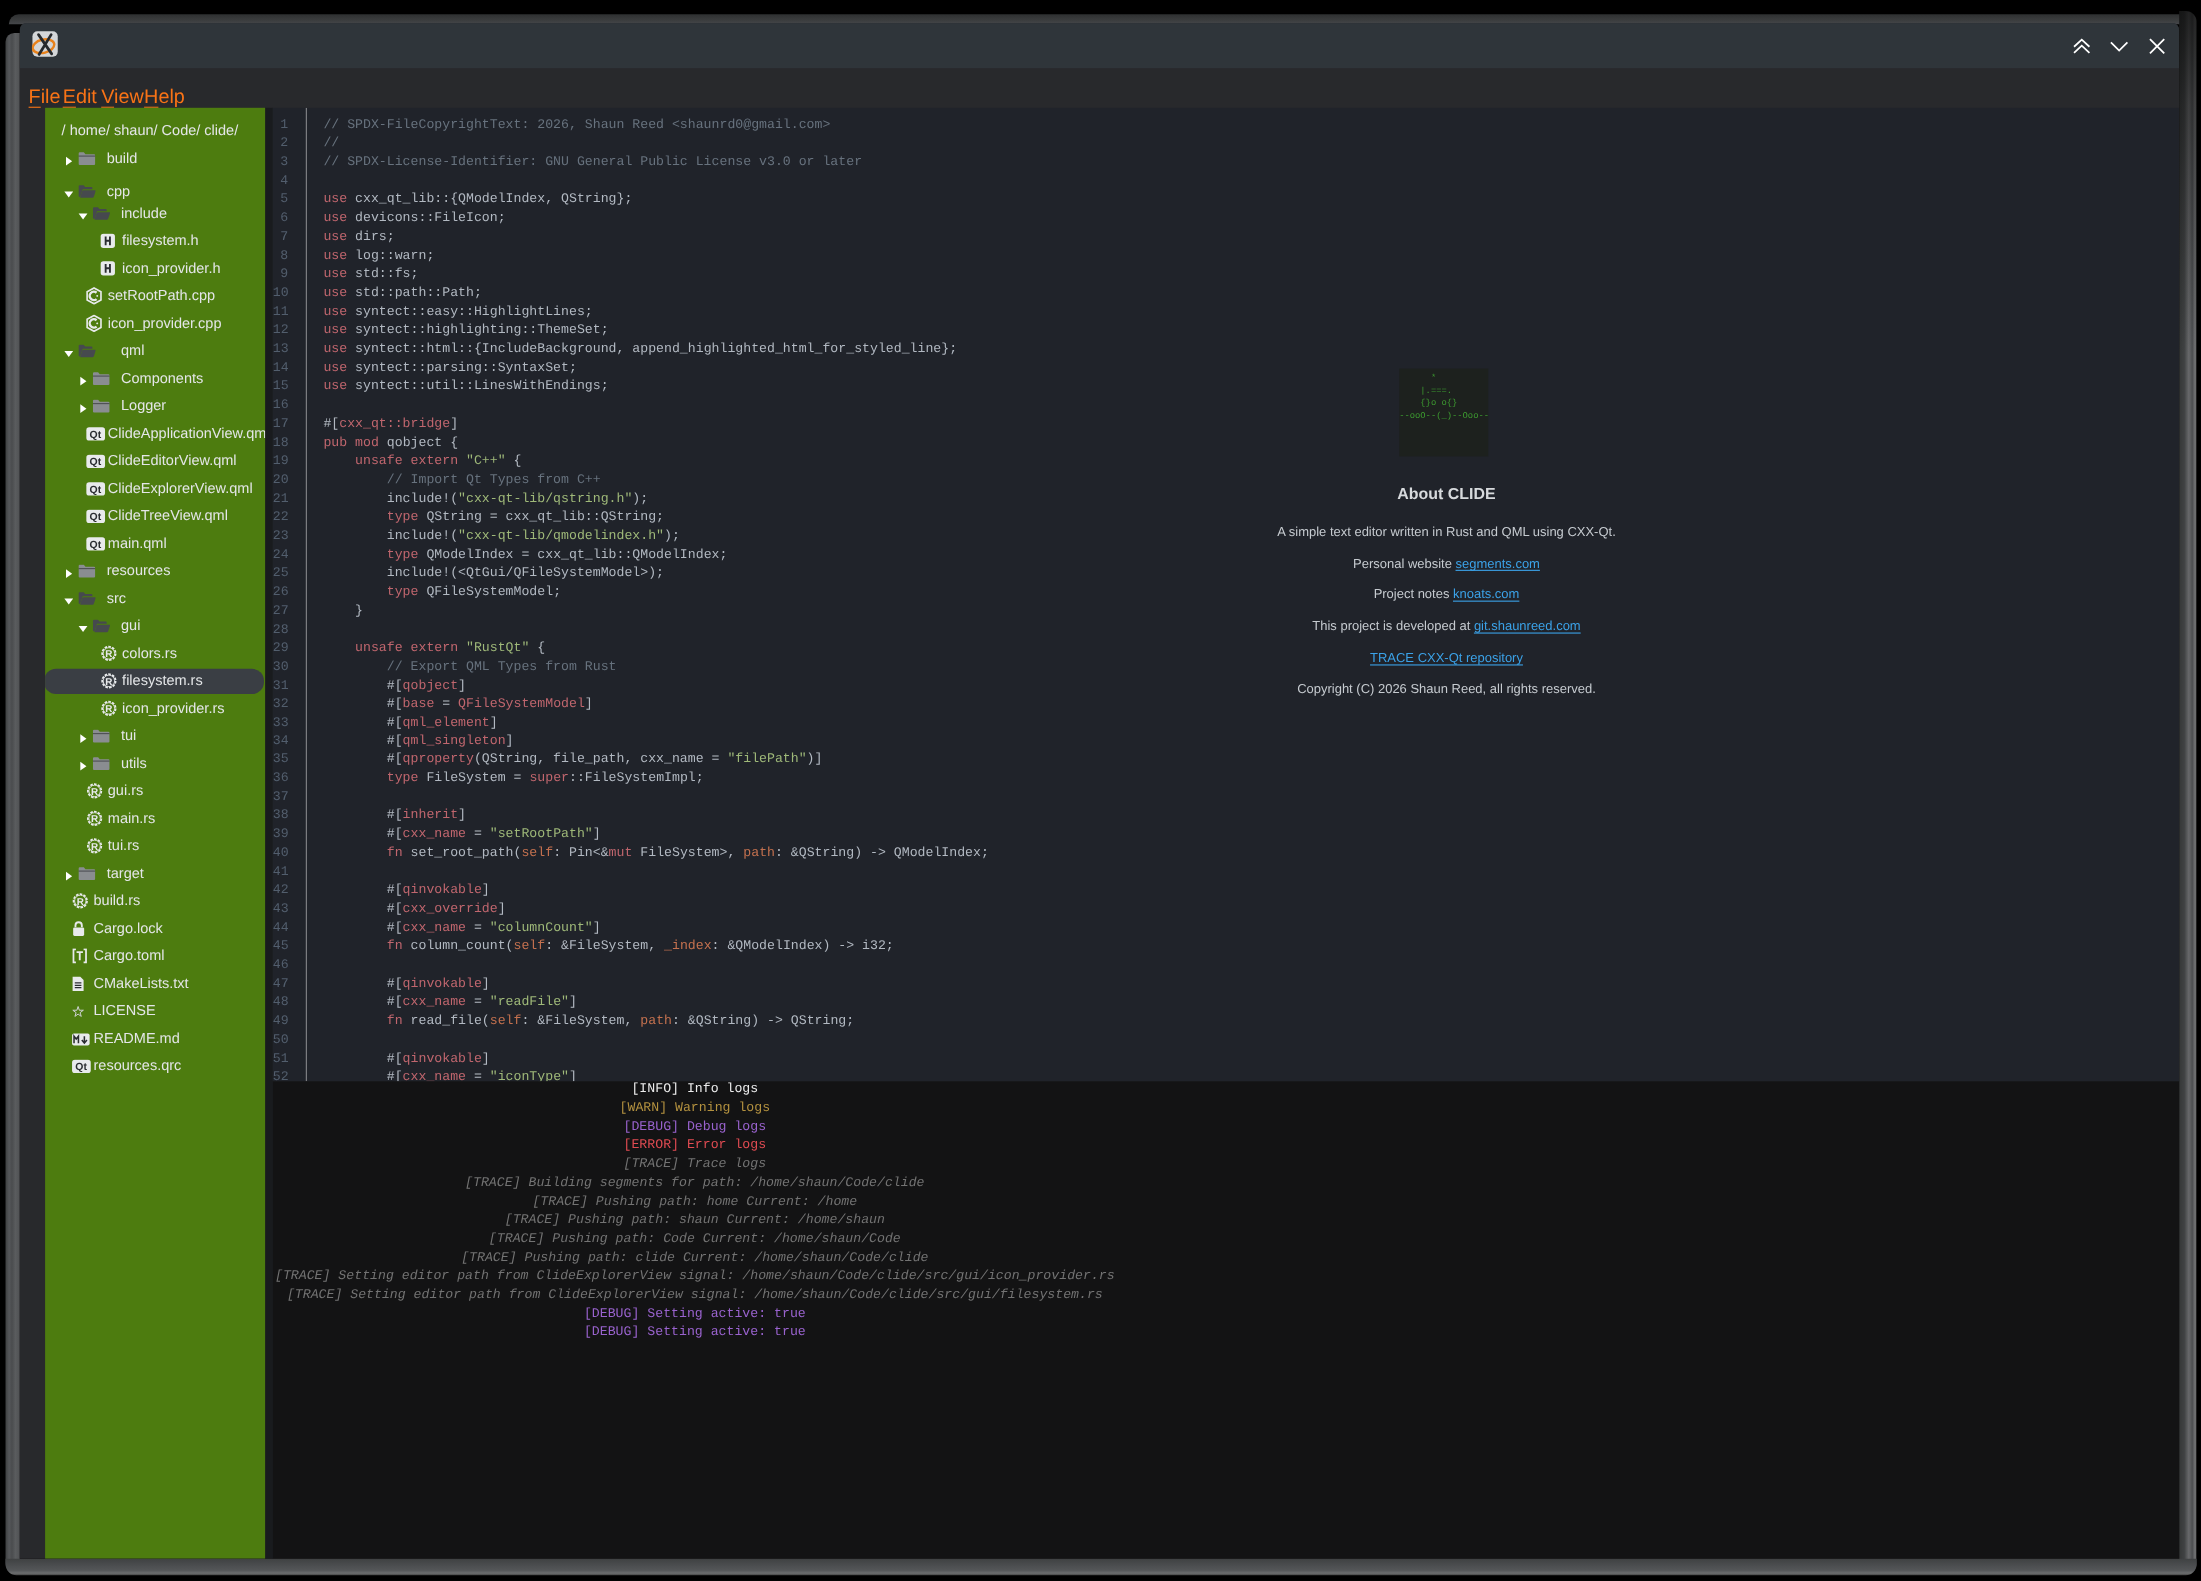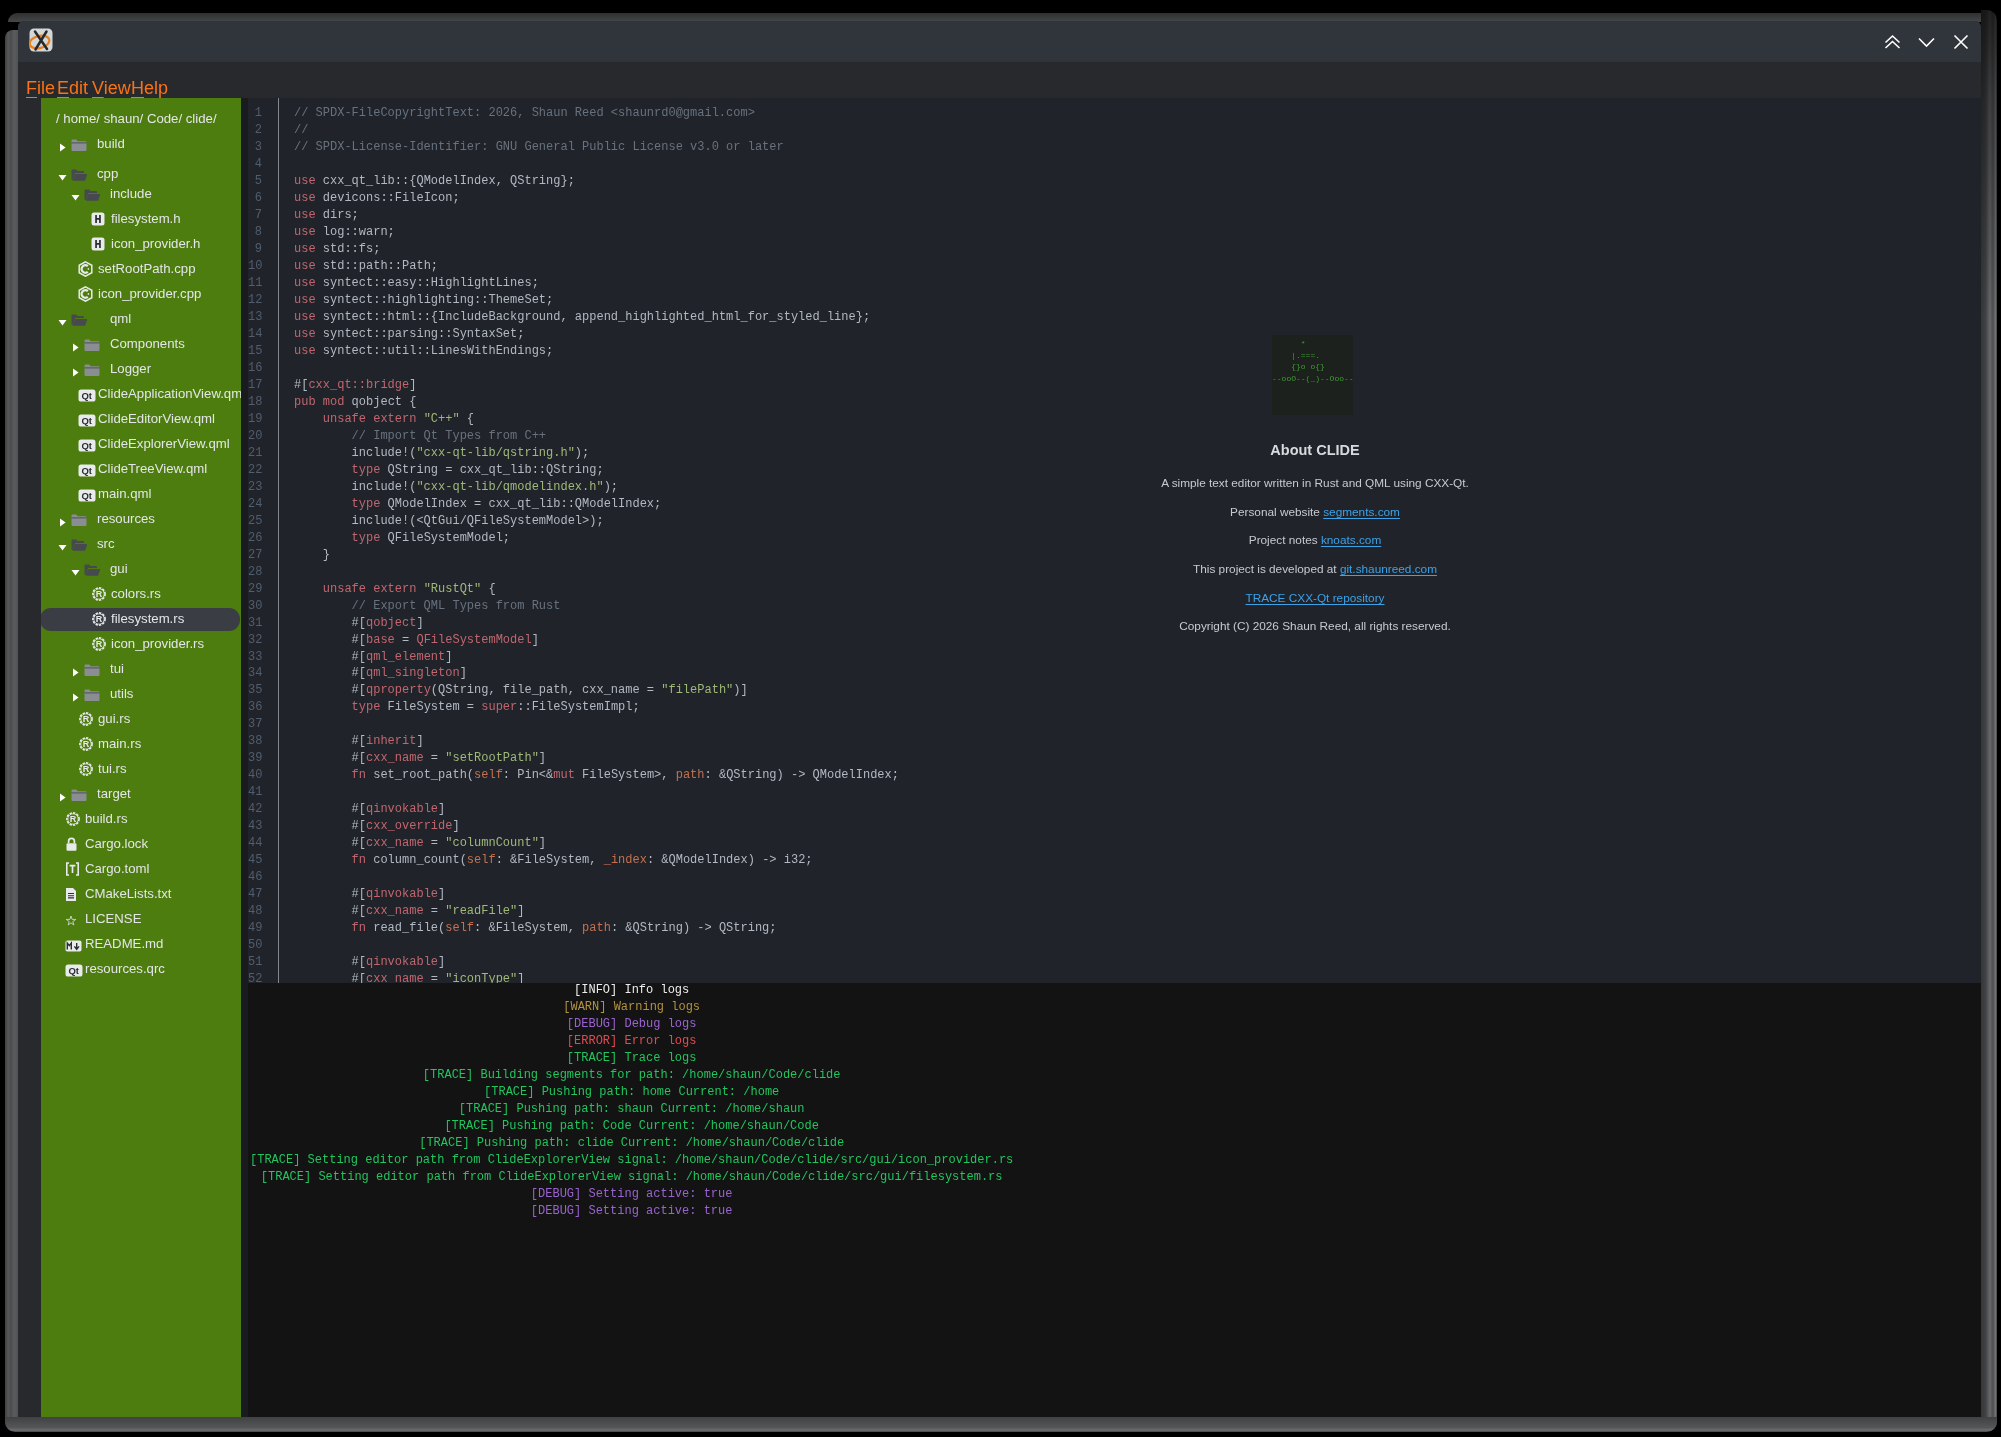--- a/index.html
+++ b/index.html
@@ -39,21 +39,21 @@
 #code i, #console i { font-style:normal; }
 i.k { color:#c0666e; } i.s { color:#9fb979; } i.c { color:#67727e; } i.o { color:#c4714f; }
 #console { position:absolute; left:230px; top:962px; width:1733px; height:434px;
   background:#131314; overflow:hidden; }
 #logtext { position:absolute; left:2px; top:-1px; white-space:pre; color:#ececec;
   font-family:"Liberation Mono",monospace; font-size:12px; line-height:16.98px;text-align:center; }
 #logtext .info { color:#ececec; }
 #logtext .warn { color:#b3913f; }
 #logtext .dbg { color:#9a63cf; }
 #logtext .err { color:#e04b52; }
-#logtext .trc { color:#22c55e; }
+#logtext .trc { color:#737373;font-style:italic; }
 #about { position:absolute; left:727px; top:237px; width:680px; text-align:center; color:#c6cbd0; font-size:11.8px; }
 #aart { position:absolute; left:297px; top:0px; width:81px; height:80px; background:#1d211e; }
 #aart pre { font-family:"Liberation Mono",monospace; font-size:8px; line-height:11.5px;
   color:#3d9c30; text-align:left; margin-top:3px; }
 .ab { position:absolute; left:0; width:100%; }
 #about a { color:#3ba2e8; text-decoration:underline; text-underline-offset:2px; }
 </style></head><body>
 <div id="bandT"></div>
 <div id="bandL"></div>
 <div id="bandR"></div>

